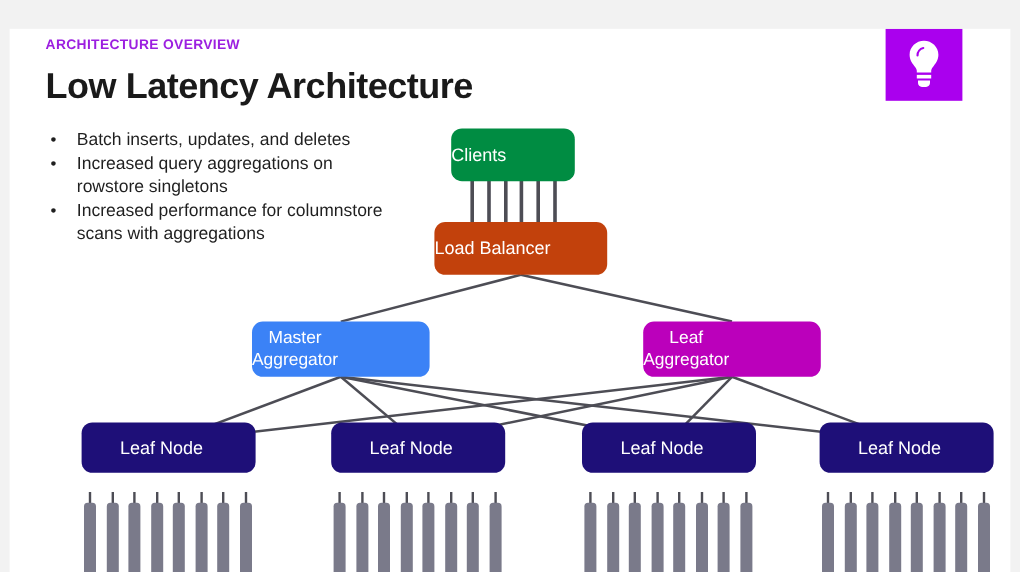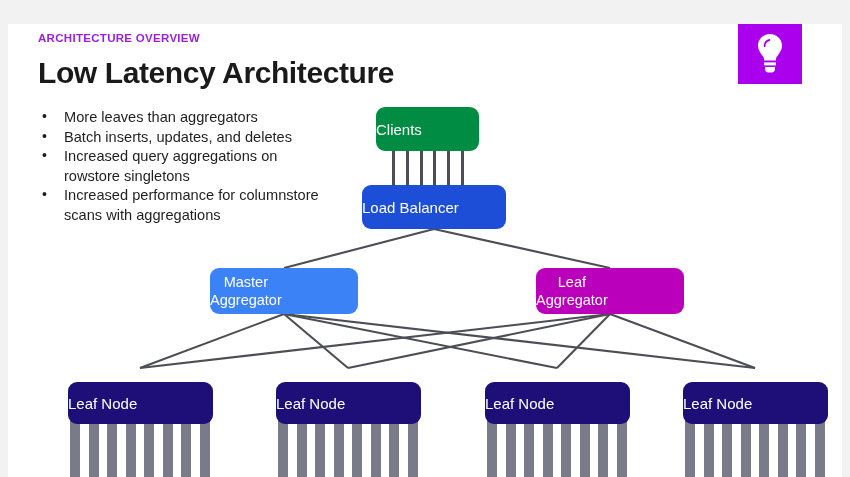--- a/index.html
+++ b/index.html
@@ -120,33 +120,34 @@
     z-index: 5;
   }
   .node.two-line { font-size: 14.5px; line-height: 18px; }
 
   #node-clients {
     left: 368px; top: 83px; width: 103px; height: 44px;
     background: #008C42;
   }
   #node-load-balancer {
     left: 354px; top: 161px; width: 144px; height: 44px;
-    background: #1d4ed8;
+    background: #c2410c;
   }
   #node-master-aggregator {
     left: 202px; top: 244px; width: 148px; height: 46px;
     background: #3b82f6;
   }
   #node-child-aggregator {
     left: 528px; top: 244px; width: 148px; height: 46px;
     background: #BB00BB;
   }
   .leaf-node {
-    top: 358px; width: 145px; height: 42px;
+    top: 328px; width: 145px; height: 42px;
     background: #1E0F78;
+    padding-left: 32px;
   }
   #leaf-node-0 { left: 60px; }
   #leaf-node-1 { left: 268px; }
   #leaf-node-2 { left: 477px; }
   #leaf-node-3 { left: 675px; }
 
   
   .partitions {
     position: absolute;
     top: 386px;
@@ -196,21 +197,20 @@
 </head>
 <body>
 
 <div id="slide-frame">
   <div id="slide">
 
     <div id="eyebrow">ARCHITECTURE OVERVIEW</div>
     <div id="title">Low Latency Architecture</div>
 
     <ul id="bullets">
-      <li>More leaves than aggregators</li>
       <li>Batch inserts, updates, and deletes</li>
       <li>Increased query aggregations on rowstore singletons</li>
       <li>Increased performance for columnstore scans with aggregations</li>
     </ul>
 
     <div id="bulb-badge">
       <span>
         <svg width="34" height="42" viewBox="0 0 34 42" aria-hidden="true">
           <path d="M17 2C10.4 2 5 7.2 5 13.6c0 4.2 2.1 7 3.9 9.3 1.2 1.5 2.1 2.7 2.1 4.1v1.4h12v-1.4c0-1.4.9-2.6 2.1-4.1C26.9 20.6 29 17.8 29 13.6 29 7.2 23.6 2 17 2z" fill="#ffffff"></path>
           <rect x="11" y="30.4" width="12" height="3" fill="#ffffff"></rect>

